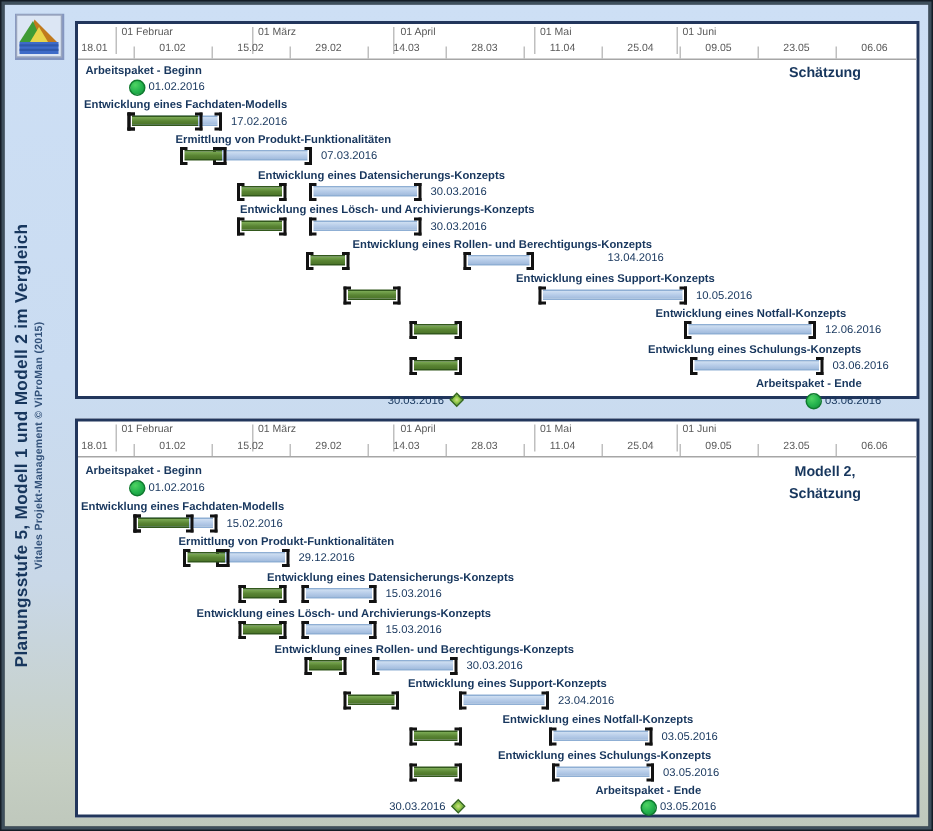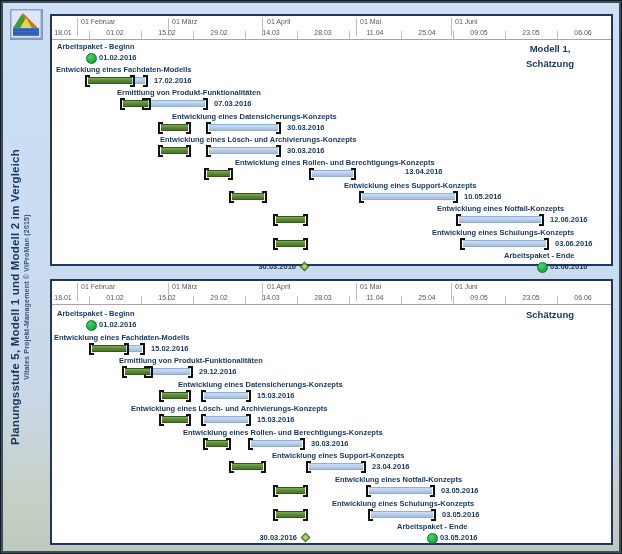--- a/index.html
+++ b/index.html
@@ -4,21 +4,21 @@
 <style>
   html,body{margin:0;padding:0;}
   body{font-family:"Liberation Sans", sans-serif;}
   #stage{position:relative;width:622px;height:554px;overflow:hidden;
     background:#141d26;}
   #frame{position:absolute;left:1px;top:1px;width:616px;height:548px;
     border:2px solid #3e4f5c; background:linear-gradient(180deg,#cddff5 0%,#cadcf1 45%,#c9d8e8 70%,#c6cfc4 92%,#bfc8bc 100%);}
   .panel{position:absolute;background:#fff;border:2px solid #22365c;box-sizing:border-box;}
   .abs{position:absolute;white-space:nowrap;}
   .task-label{font-size:7.5px;font-weight:bold;color:#17365d;line-height:10px;}
-  .date-label{font-size:7.5px;font-weight:bold;color:#17365d;line-height:11px;}
+  .date-label{font-size:7.5px;font-weight:normal;color:#17365d;line-height:11px;}
   .axis-text{font-size:7px;color:#595959;line-height:10px;}
   .sep{position:absolute;width:1px;background:#bfbfbf;}
   .hair{position:absolute;height:1px;background:#a6a6a6;}
   .barfill{position:absolute;height:7px;}
   .blue-fill{background:linear-gradient(180deg,#cfdff2 0%,#b5cbe8 55%,#a3bcdd 100%);border-top:1px solid #8fafd4;border-bottom:1px solid #8fafd4;box-sizing:border-box;}
   .green-fill{background:linear-gradient(180deg,#7cab55 0%,#598433 55%,#4c7529 100%);border-top:1px solid #32581c;border-bottom:1px solid #32581c;box-sizing:border-box;}
   .capL,.capR{position:absolute;width:5px;height:12px;box-sizing:border-box;border:2px solid #121212;background:transparent;}
   .capL{border-right:none;}
   .capR{border-left:none;}
   .dot{position:absolute;width:9px;height:9px;border-radius:50%;
@@ -81,21 +81,20 @@
         <div class="sep" style="left: 191px; top: 29px; height: 8px;"></div>
         <div class="sep" style="left: 243px; top: 29px; height: 8px;"></div>
         <div class="sep" style="left: 295px; top: 29px; height: 8px;"></div>
         <div class="sep" style="left: 347px; top: 29px; height: 8px;"></div>
         <div class="sep" style="left: 399px; top: 29px; height: 8px;"></div>
         <div class="sep" style="left: 451px; top: 29px; height: 8px;"></div>
         <div class="sep" style="left: 503px; top: 29px; height: 8px;"></div>
         <div class="sep" style="left: 555px; top: 29px; height: 8px;"></div>
         <div class="hair" style="left: 50px; top: 37px; width: 559px;"></div>
         <div class="title-block" style="left: 488px; top: 40px;">
-          <div>Modell 1,</div>
           <div>Schätzung</div>
         </div>
         <div class="abs task-label" style="left: 55px; top: 40px;">Arbeitspaket - Beginn</div>
         <div class="dot" style="left: 84px; top: 51px;"></div>
         <div class="abs date-label" style="left: 97px; top: 50px;">01.02.2016</div>
         <div class="abs task-label" style="left: 54px; top: 63px;">Entwicklung eines Fachdaten-Modells</div>
         <div class="barfill blue-fill" style="left: 86px; top: 75px; width: 57px;"></div>
         <div class="capL" style="left: 83px; top: 73px;"></div>
         <div class="capR" style="left: 141px; top: 73px;"></div>
         <div class="barfill green-fill" style="left: 86px; top: 75px; width: 44px;"></div>
@@ -190,20 +189,21 @@
         <div class="sep" style="left: 191px; top: 294px; height: 8px;"></div>
         <div class="sep" style="left: 243px; top: 294px; height: 8px;"></div>
         <div class="sep" style="left: 295px; top: 294px; height: 8px;"></div>
         <div class="sep" style="left: 347px; top: 294px; height: 8px;"></div>
         <div class="sep" style="left: 399px; top: 294px; height: 8px;"></div>
         <div class="sep" style="left: 451px; top: 294px; height: 8px;"></div>
         <div class="sep" style="left: 503px; top: 294px; height: 8px;"></div>
         <div class="sep" style="left: 555px; top: 294px; height: 8px;"></div>
         <div class="hair" style="left: 50px; top: 302px; width: 559px;"></div>
         <div class="title-block" style="left: 488px; top: 306px;">
+          <div>Modell 2,</div>
           <div>Schätzung</div>
         </div>
         <div class="abs task-label" style="left: 55px; top: 307px;">Arbeitspaket - Beginn</div>
         <div class="dot" style="left: 84px; top: 318px;"></div>
         <div class="abs date-label" style="left: 97px; top: 317px;">01.02.2016</div>
         <div class="abs task-label" style="left: 52px; top: 331px;">Entwicklung eines Fachdaten-Modells</div>
         <div class="barfill blue-fill" style="left: 90px; top: 343px; width: 50px;"></div>
         <div class="capL" style="left: 87px; top: 341px;"></div>
         <div class="capR" style="left: 138px; top: 341px;"></div>
         <div class="barfill green-fill" style="left: 90px; top: 343px; width: 34px;"></div>

